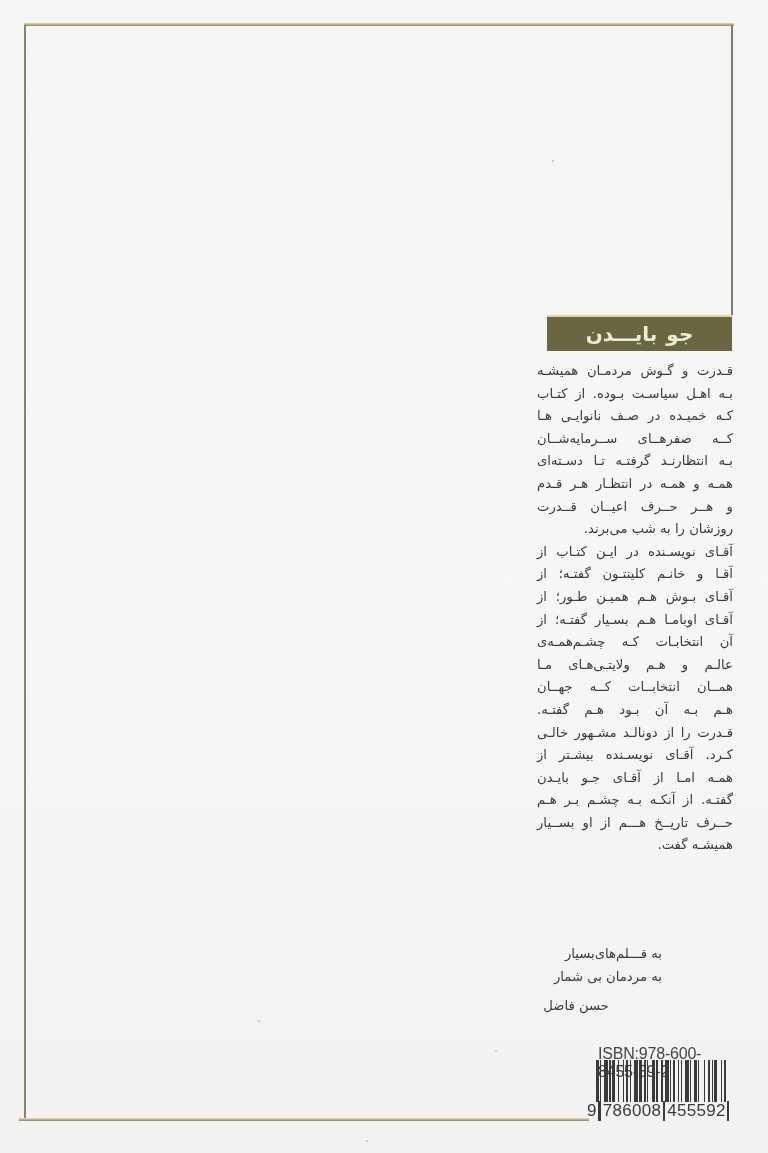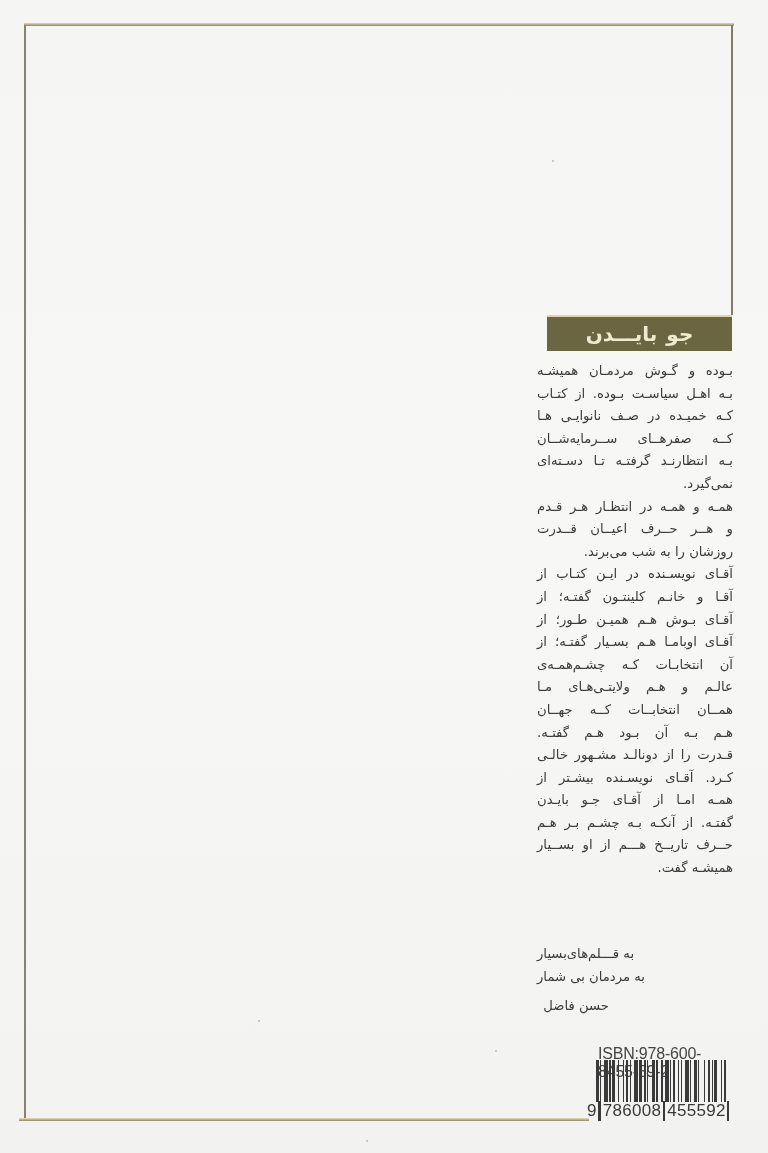--- a/index.html
+++ b/index.html
@@ -92,21 +92,21 @@
       width: 196px;
       direction: rtl;
       text-align: left;
       color: #3a3a3a;
       font-family: "DejaVu Sans", sans-serif;
       font-size: 13.2px;
       line-height: 22.6px;
     }
     .poem .pline {
       display: block;
-      text-align: left;
+      text-align: right;
       padding-right: 71px;
       white-space: nowrap;
     }
     .signature {
       position: absolute;
       left: 537px; top: 998px;
       width: 196px;
       direction: rtl;
       color: #3a3a3a;
       font-family: "DejaVu Sans", sans-serif;
@@ -176,26 +176,25 @@
   <div class="frame-top"></div>
   <div class="frame-right"></div>
   <div class="frame-left"></div>
   <div class="frame-bottom"></div>
 
   <div class="title-box">
     <span class="title-text">جو بایـــدن</span>
   </div>
 
   <div class="blurb">
-    <span class="line">بـوده و گـوش مردمـان همیشـه</span>
+    <span class="line">قـدرت و گـوش مردمـان همیشـه</span>
     <span class="line">بـه اهـل سیاسـت بـوده. از کتـاب</span>
     <span class="line">کـه خمیـده در صـف نانوایـی هـا</span>
     <span class="line">کــه صفرهــای ســرمایه‌شــان</span>
     <span class="line">بـه انتظارنـد گرفتـه تـا دسـته‌ای</span>
-    <span class="line last">نمی‌گیرد.</span>
     <span class="line">همـه و همـه در انتظـار هـر قـدم</span>
     <span class="line">و هــر حــرف اعیــان قــدرت</span>
     <span class="line last">روزشان را به شب می‌برند.</span>
     <span class="line">آقـای نویسـنده در ایـن کتـاب از</span>
     <span class="line">آقـا و خانـم کلینتـون گفتـه؛ از</span>
     <span class="line">آقـای بـوش هـم همیـن طـور؛ از</span>
     <span class="line">آقـای اوبامـا هـم بسـیار گفتـه؛ از</span>
     <span class="line">آن انتخابـات کـه چشـم‌همـه‌ی</span>
     <span class="line">عالـم و هـم ولایتـی‌هـای مـا</span>
     <span class="line">همــان انتخابــات کــه جهــان</span>

